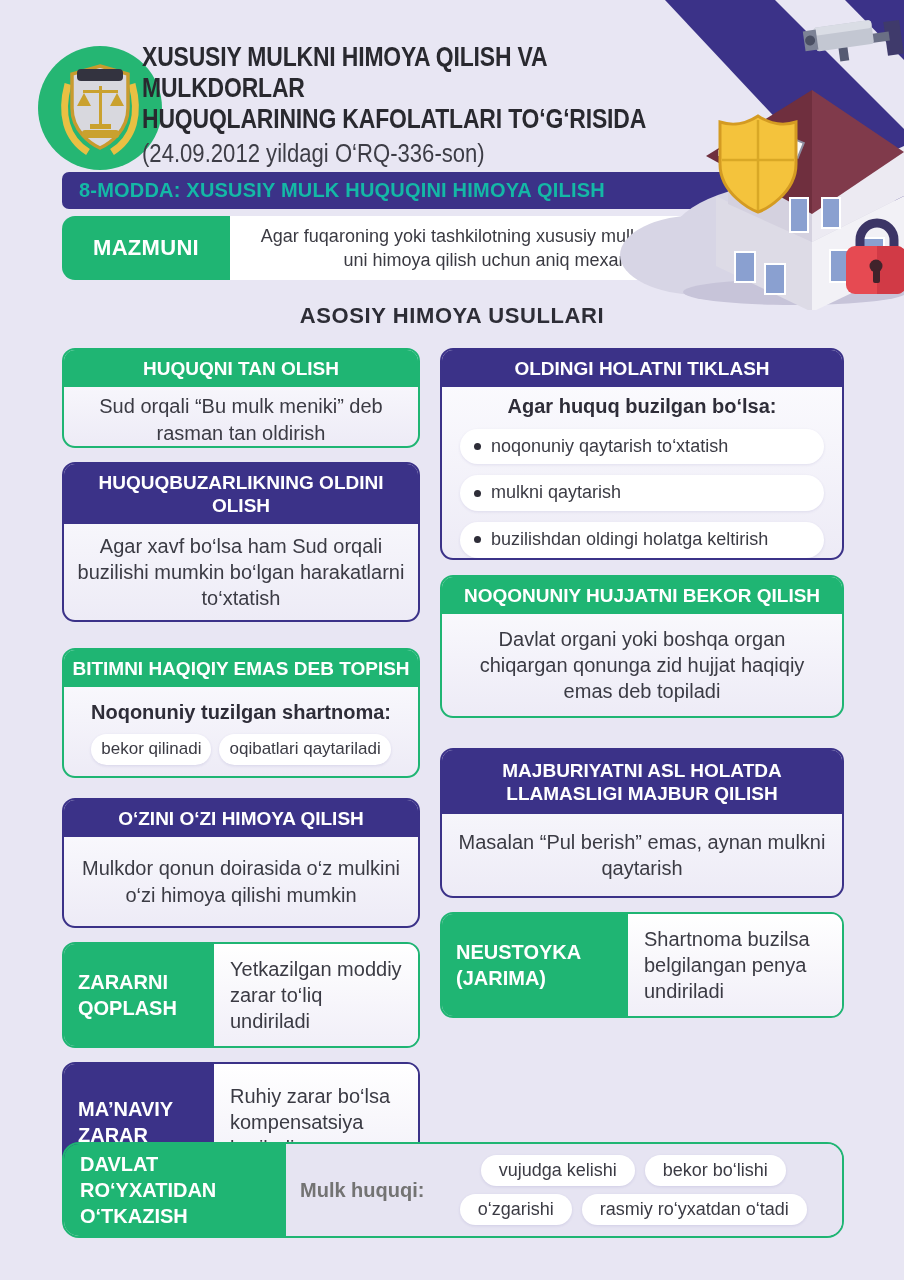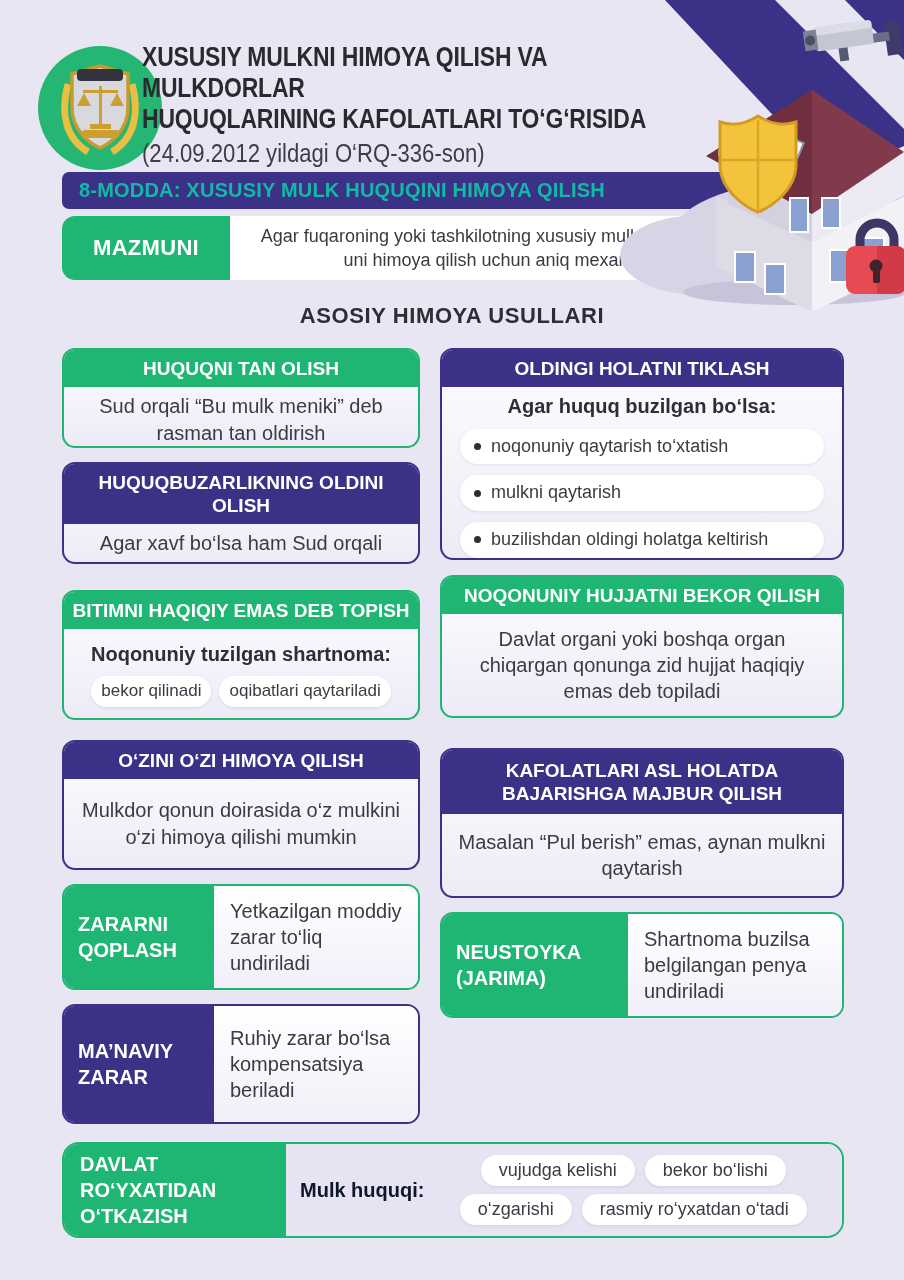--- a/index.html
+++ b/index.html
@@ -124,21 +124,21 @@
     border:2px solid #1fb573;border-radius:17px;overflow:hidden;display:flex;box-sizing:border-box;
   }
   .bottom-label{
     flex:0 0 222px;background:#1fb573;color:#fff;font-weight:700;font-size:20px;line-height:1.3;
     display:flex;align-items:center;padding:10px 16px;box-sizing:border-box;
   }
   .bottom-right{
     flex:1;background:#e6e4f2;display:flex;align-items:center;gap:14px;
     padding:8px 14px;box-sizing:border-box;
   }
-  .bottom-lead{font-weight:700;font-size:20px;color:#0f172a;flex:0 0 auto;}
+  .bottom-lead{font-weight:700;font-size:20px;color:#737373;flex:0 0 auto;}
   .bottom-pills{display:flex;flex-direction:column;gap:8px;flex:1;}
   .bp-row{display:flex;gap:10px;justify-content:center;}
   .bottom-pills .pill{font-size:18px;padding:5px 18px;border-radius:20px;}
 </style>
 </head>
 <body>
 
 <div class="page">
 
   <div class="logo">
@@ -234,21 +234,21 @@
 
   <div class="section-title">ASOSIY HIMOYA USULLARI</div>
 
   <div class="col col-left">
 
     <div class="card green" style="height:100px;">
       <div class="card-header">HUQUQNI TAN OLISH</div>
       <div class="card-body">Sud orqali “Bu mulk meniki” deb rasman tan oldirish</div>
     </div>
 
-    <div class="card purple" style="height:102px;margin-top:14px;">
+    <div class="card purple" style="height:160px;margin-top:14px;">
       <div class="card-header">HUQUQBUZARLIKNING OLDINI OLISH</div>
       <div class="card-body">Agar xavf bo‘lsa ham Sud orqali buzilishi mumkin bo‘lgan harakatlarni to‘xtatish</div>
     </div>
 
     <div class="card green" style="height:130px;margin-top:26px;">
       <div class="card-header">BITIMNI HAQIQIY EMAS DEB TOPISH</div>
       <div class="card-body">
         <div class="card-lead">Noqonuniy tuzilgan shartnoma:</div>
         <div class="pill-row">
           <span class="pill">bekor qilinadi</span>
@@ -296,21 +296,21 @@
         </div>
       </div>
     </div>
 
     <div class="card green" style="height:143px;margin-top:15px;">
       <div class="card-header">NOQONUNIY HUJJATNI BEKOR QILISH</div>
       <div class="card-body">Davlat organi yoki boshqa organ chiqargan qonunga zid hujjat haqiqiy emas deb topiladi</div>
     </div>
 
     <div class="card purple" style="height:150px;margin-top:30px;">
-      <div class="card-header" style="padding:9px 30px;">KAFOLATLARI ASL HOLATDA BAJARISHGA MAJBUR QILISH</div>
+      <div class="card-header" style="padding:9px 30px;">MAJBURIYATNI ASL HOLATDA LLAMASLIGI MAJBUR QILISH</div>
       <div class="card-body">Masalan “Pul berish” emas, aynan mulkni qaytarish</div>
     </div>
 
     <div class="split green" style="height:106px;margin-top:14px;">
       <div class="split-label w186">NEUSTOYKA (JARIMA)</div>
       <div class="split-text">Shartnoma buzilsa belgilangan penya undiriladi</div>
     </div>
 
 
   </div>

